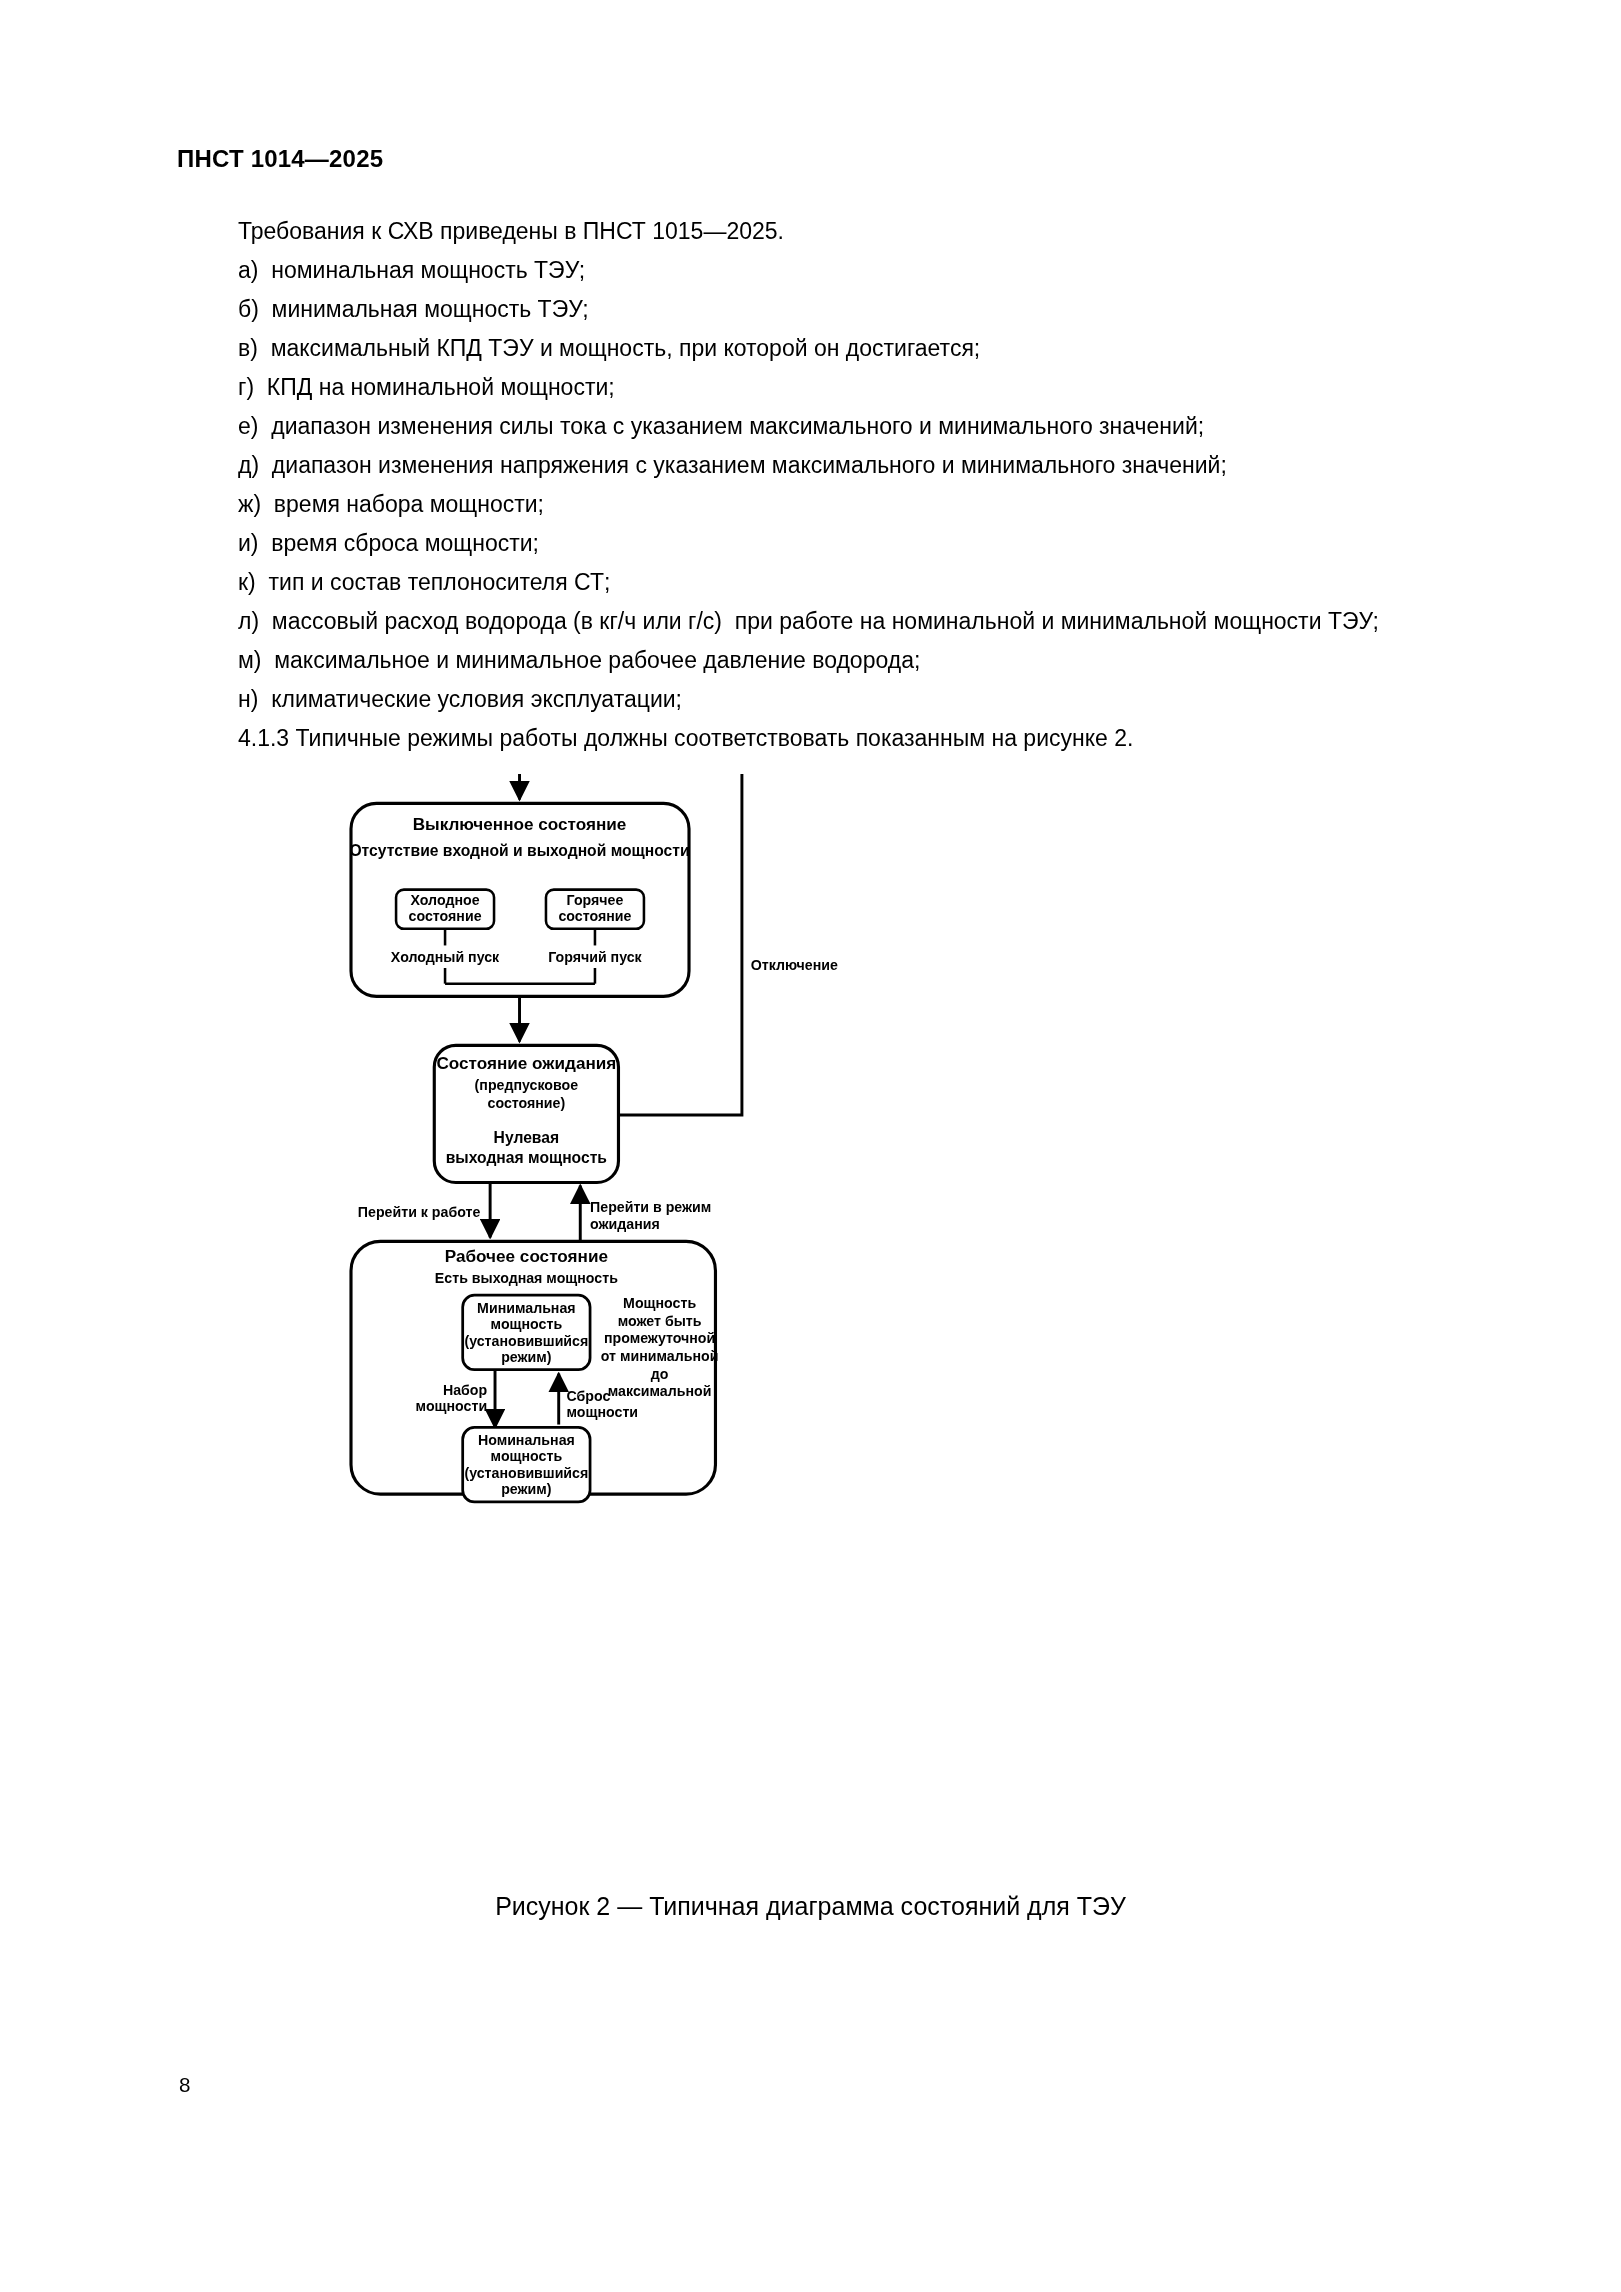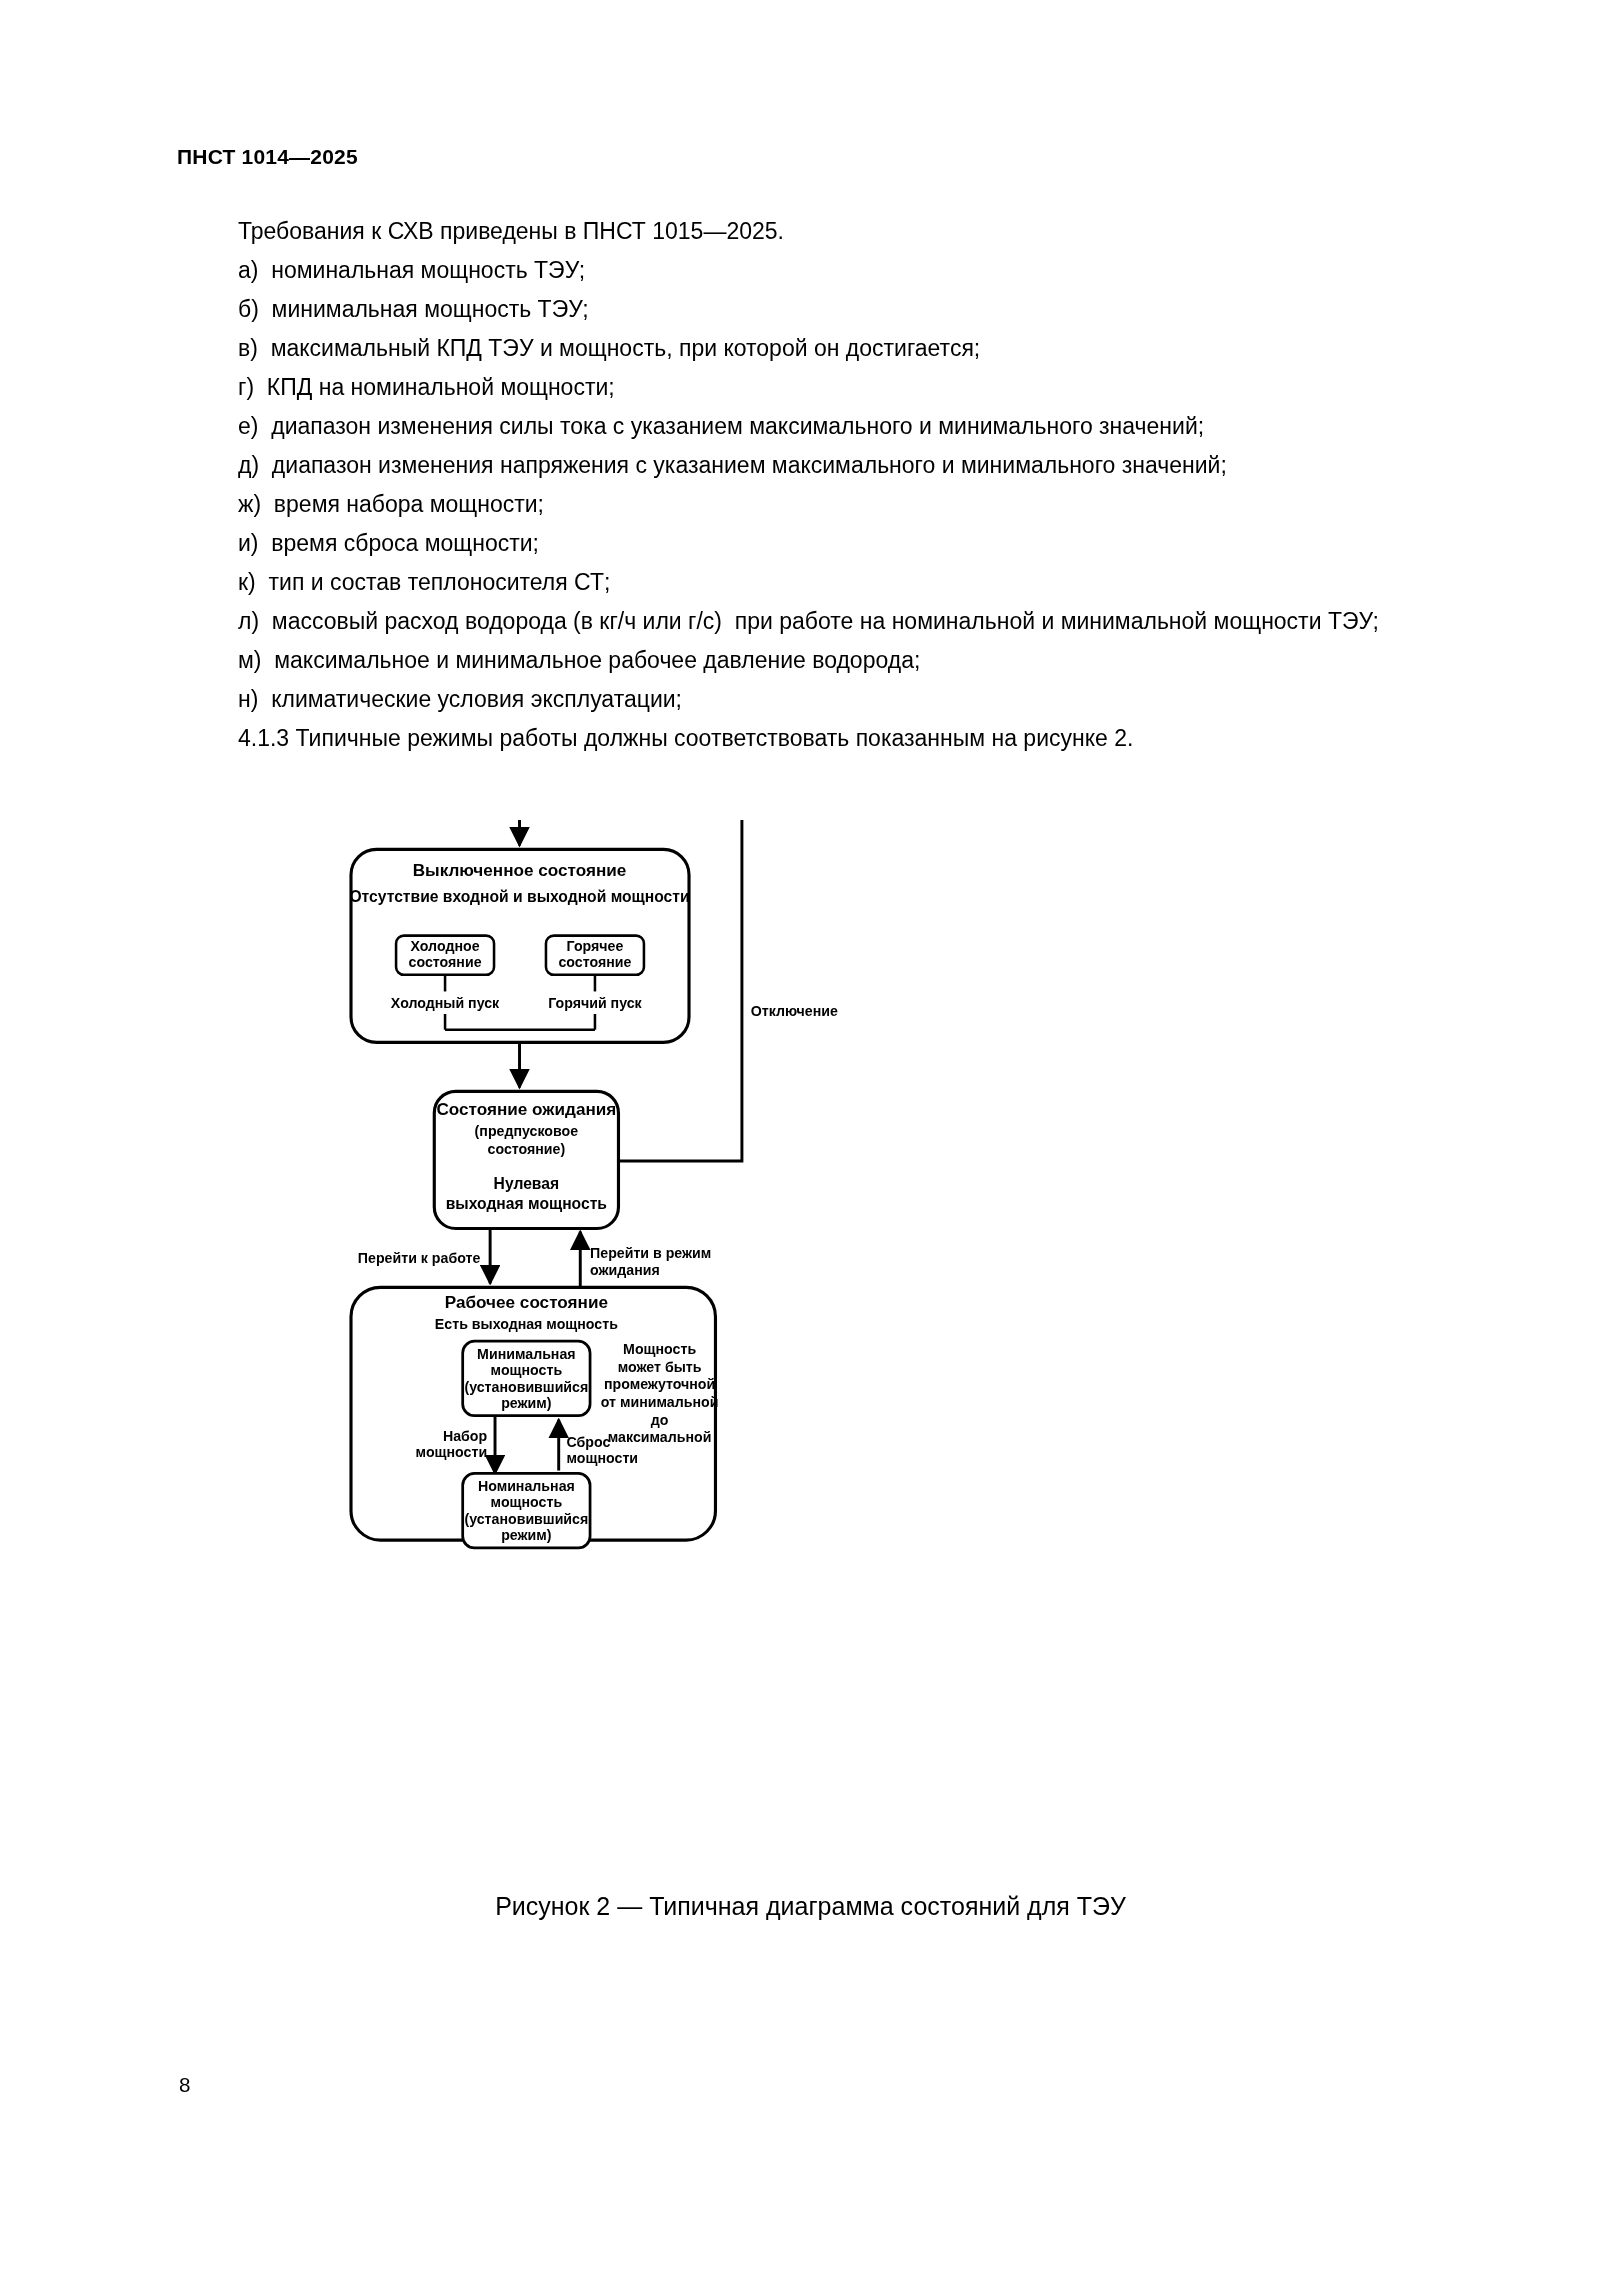--- a/index.html
+++ b/index.html
@@ -21,21 +21,21 @@
     width: 1621px;
     height: 2293px;
     box-sizing: border-box;
   }
 
   
   .doc-header {
     position: absolute;
     left: 177px;
     top: 145px;
-    font-size: 21px;
+    font-size: 24px;
     font-weight: bold;
     letter-spacing: 0.2px;
   }
 
   
   .body-text {
     position: absolute;
     left: 177px;
     top: 208px;
     width: 1264px;
@@ -51,21 +51,21 @@
     text-indent: 53px;
   }
   .para.list {
     text-indent: 53px;
   }
 
   
   .figure {
     position: absolute;
     left: 0;
-    top: 820px;
+    top: 774px;
     width: 1621px;
     height: 774px;
   }
   .figure svg {
     display: block;
   }
 
   .fig-caption {
     position: absolute;
     left: 0;

